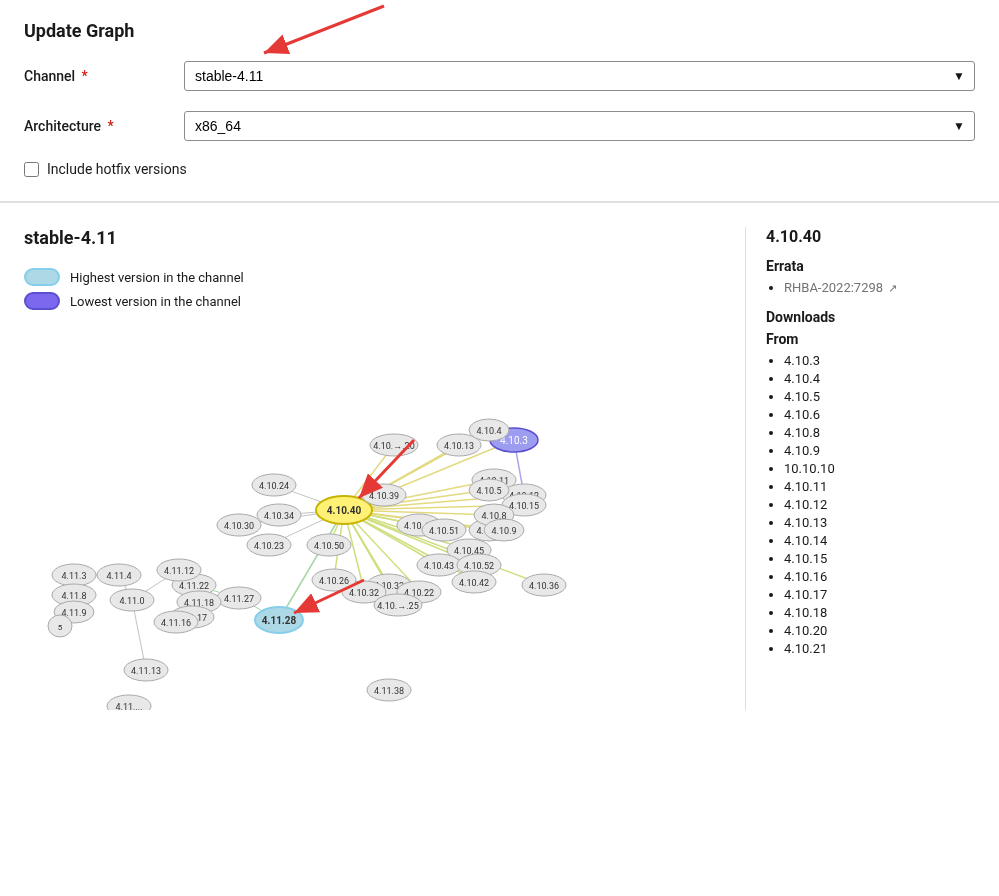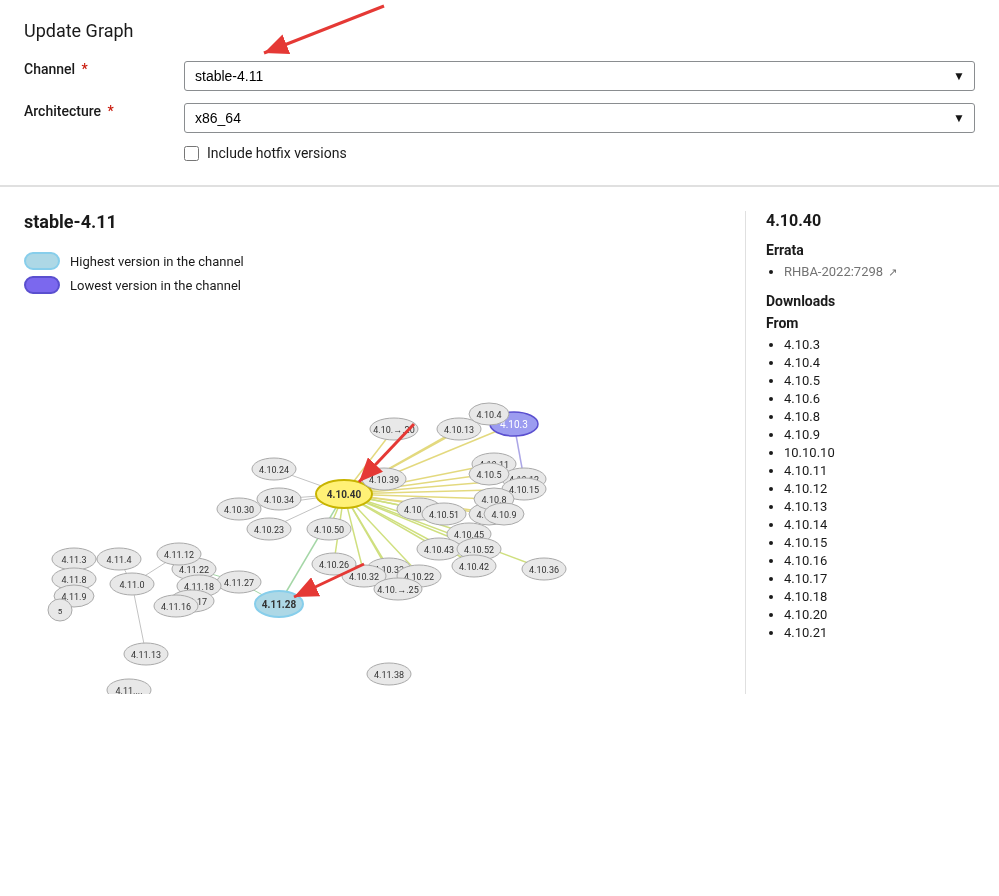--- a/index.html
+++ b/index.html
@@ -4,27 +4,27 @@
   <style>
     * { box-sizing: border-box; margin: 0; padding: 0; }
     body { font-family: -apple-system, BlinkMacSystemFont, 'Segoe UI', Roboto, sans-serif; font-size: 14px; color: #1a1a1a; background: #fff; }
 
     .section-top {
       padding: 20px 24px 24px;
       border-bottom: 2px solid #e0e0e0;
     }
     .section-title {
       font-size: 18px;
-      font-weight: 400;
+      font-weight: 700;
       margin-bottom: 20px;
     }
     .form-row {
       display: flex;
-      align-items: flex-start;
-      margin-bottom: 12px;
+      align-items: center;
+      margin-bottom: 20px;
     }
     .form-label {
       width: 160px;
       font-size: 14px;
       font-weight: 500;
       flex-shrink: 0;
     }
     .form-label .required {
       color: #c9190b;
       margin-left: 3px;
@@ -48,21 +48,20 @@
       right: 10px;
       top: 50%;
       transform: translateY(-50%);
       pointer-events: none;
       font-size: 12px;
       color: #151515;
     }
     .checkbox-row {
       display: flex;
       align-items: center;
-      margin-left: 160px;
       margin-top: 4px;
     }
     .checkbox-row input[type="checkbox"] {
       margin-right: 8px;
       width: 15px;
       height: 15px;
     }
     .checkbox-label {
       font-size: 14px;
     }

